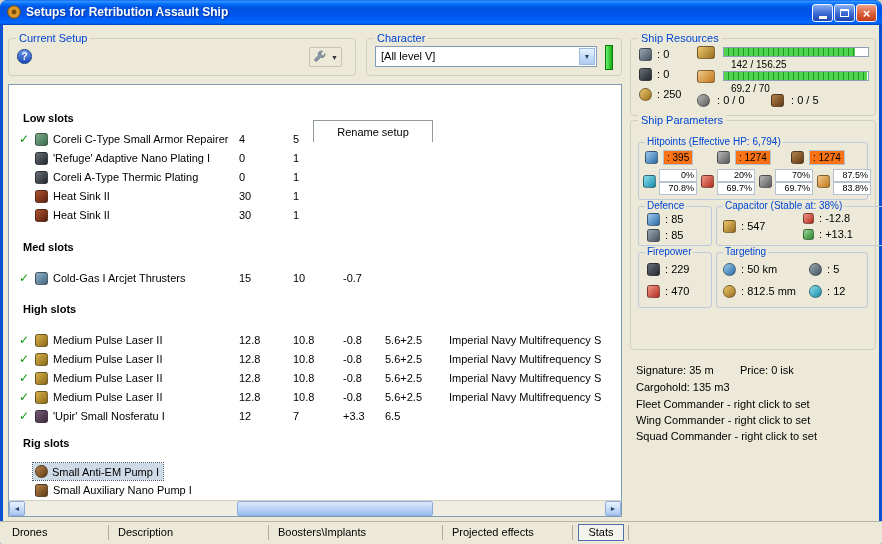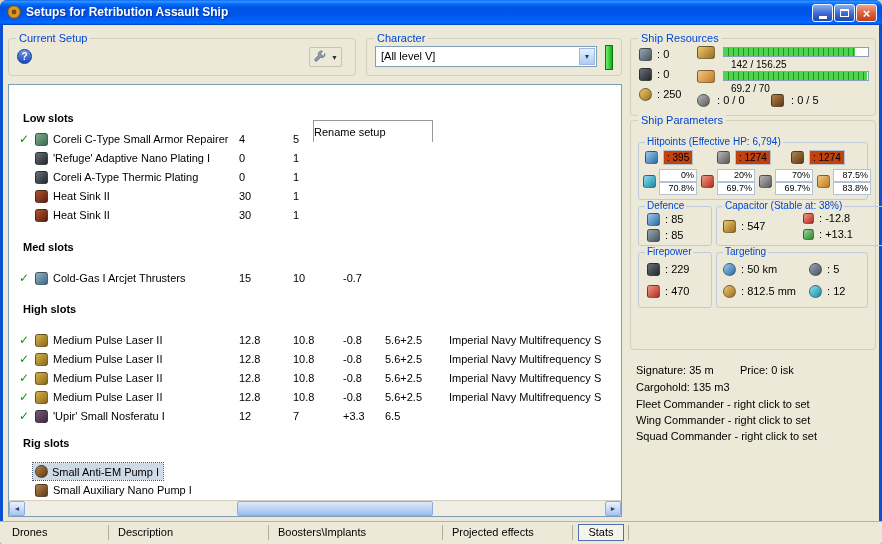--- a/index.html
+++ b/index.html
@@ -56,33 +56,33 @@
   .g-red   { background:linear-gradient(135deg,#f09a8a,#b52a1a); }
   .g-green { background:linear-gradient(135deg,#9ad49a,#2a8a2a); }
   .g-orange{ background:linear-gradient(135deg,#f0c98a,#c57a1a); }
   .g-brown { background:linear-gradient(135deg,#b5834a,#5f3a14); }
   
   .rbar { position:absolute; height:10px; background:#fff; border:1px solid #8aa0b8; }
   .rbar .fill { height:100%; background:repeating-linear-gradient(90deg,#4fd44f 0 4px,#1f9a1f 4px 5px); }
   .rtext { position:absolute; font-size:10px; color:#000; white-space:nowrap; }
   .sv { position:absolute; font-size:11px; color:#000; white-space:nowrap; }
   .sv::before { content:": "; }
-  .vbox { position:absolute; background:#c2410c; border:1px solid #b4c2d2; font-size:10px;
+  .vbox { position:absolute; background:#f97316; border:1px solid #b4c2d2; font-size:10px;
     line-height:13px; padding:0 3px; white-space:nowrap; }
   .vbox.wc::before { content:": "; }
   .resbox { position:absolute; background:#fff; border:1px solid #b4c2d2; font-size:9px;
     line-height:11px; padding:0 2px; width:38px; text-align:right; }
   
   #modpanel { position:absolute; left:8px; top:84px; width:614px; height:433px;
     border:1px solid #7f9db9; background:#fff; }
   #modheader { position:absolute; left:0; top:0; width:612px; height:22px;
     background:linear-gradient(#fbfaf7,#edeadd 85%,#dcd8c8); border-bottom:1px solid #cdc9b8;margin-top:35px; }
   #modheader .htext { position:absolute; left:8px; top:4px; font-size:11px; color:#000; }
   .hsep { position:absolute; top:3px; width:1px; height:16px; background:#d5d1c0; }
-  .tab { position:absolute; font-size:11px; text-align:left; border:1px solid #919b9c; }
+  .tab { position:absolute; font-size:11px; text-align:center; border:1px solid #919b9c; }
   .tab.active { top:0; height:22px; background:#fff; border-bottom:none; line-height:22px; z-index:2; }
   .tab.inactive { top:3px; height:19px; background:linear-gradient(#fdfdfb,#e6e3d4); line-height:18px; }
   #listarea { position:absolute; left:0; top:22px; width:612px; height:393px; background:#fff; overflow:hidden; }
   .sloth { position:absolute; left:14px; font-size:11px; font-weight:bold; color:#000; white-space:nowrap; }
   .mrow { position:absolute; left:0; width:100%; height:18px; font-size:11px; color:#000; }
   .chk { position:absolute; left:10px; top:1px; color:#089408; font-weight:bold; font-size:12px; }
   .mic { position:absolute; left:26px; top:2px; width:13px; height:13px; border-radius:3px;
     border:1px solid rgba(30,30,30,.45); }
   .mname { position:absolute; left:44px; top:2px; white-space:nowrap; }
   .mnum { position:absolute; top:2px; white-space:nowrap; }

